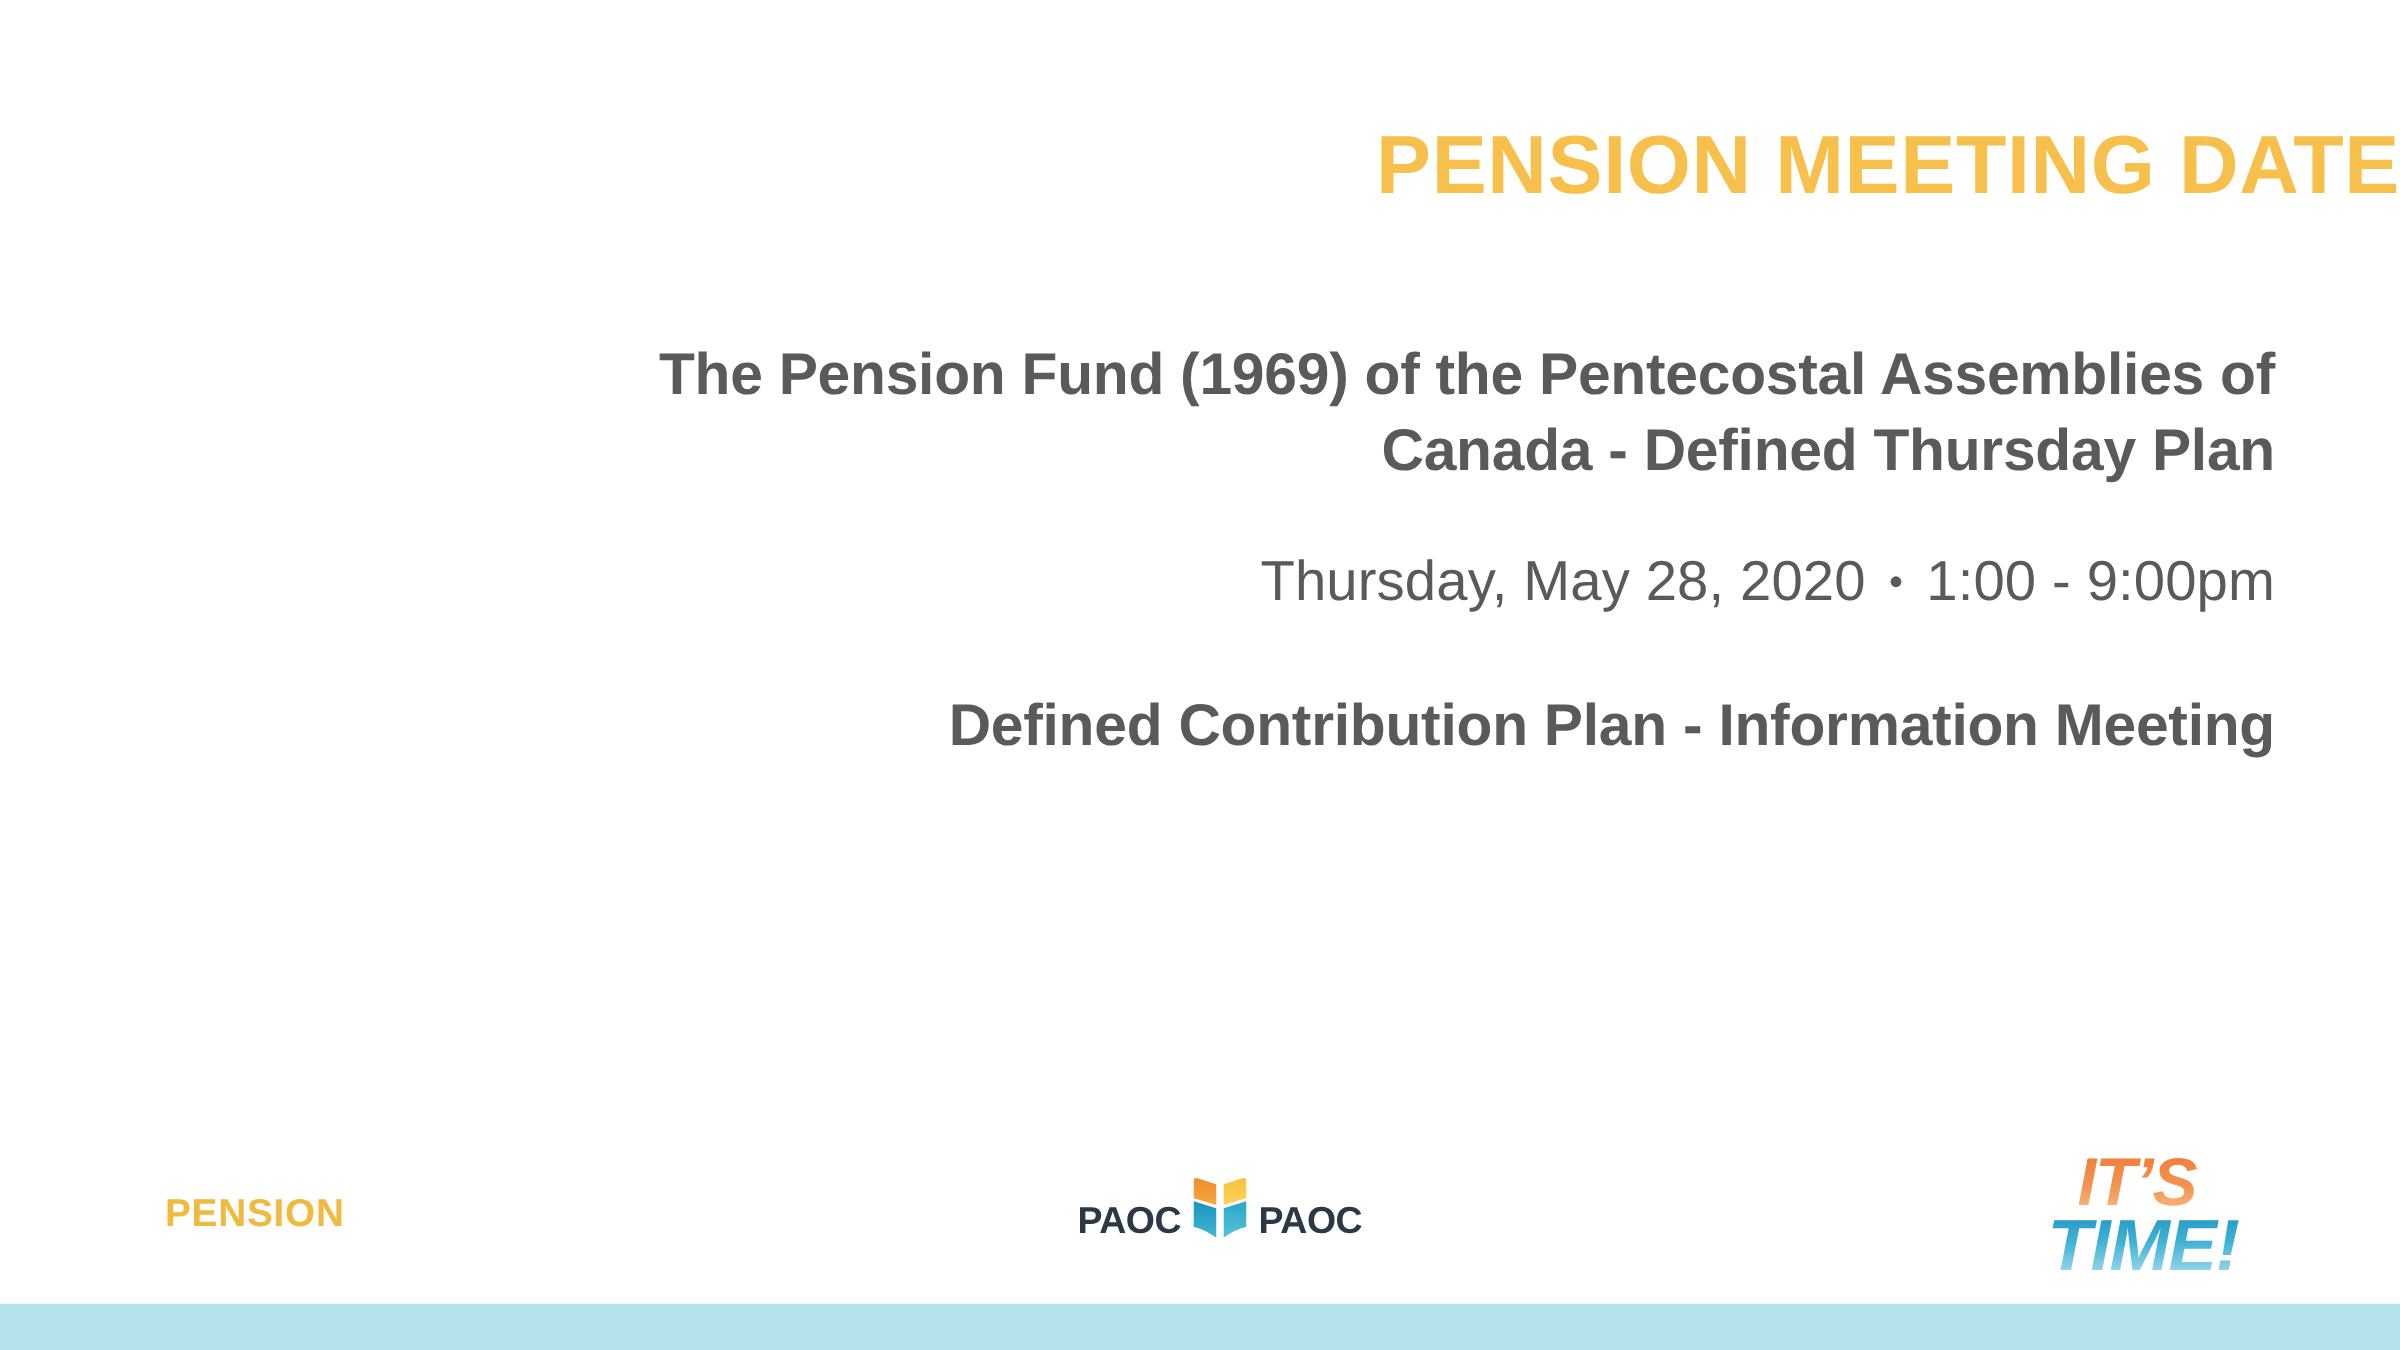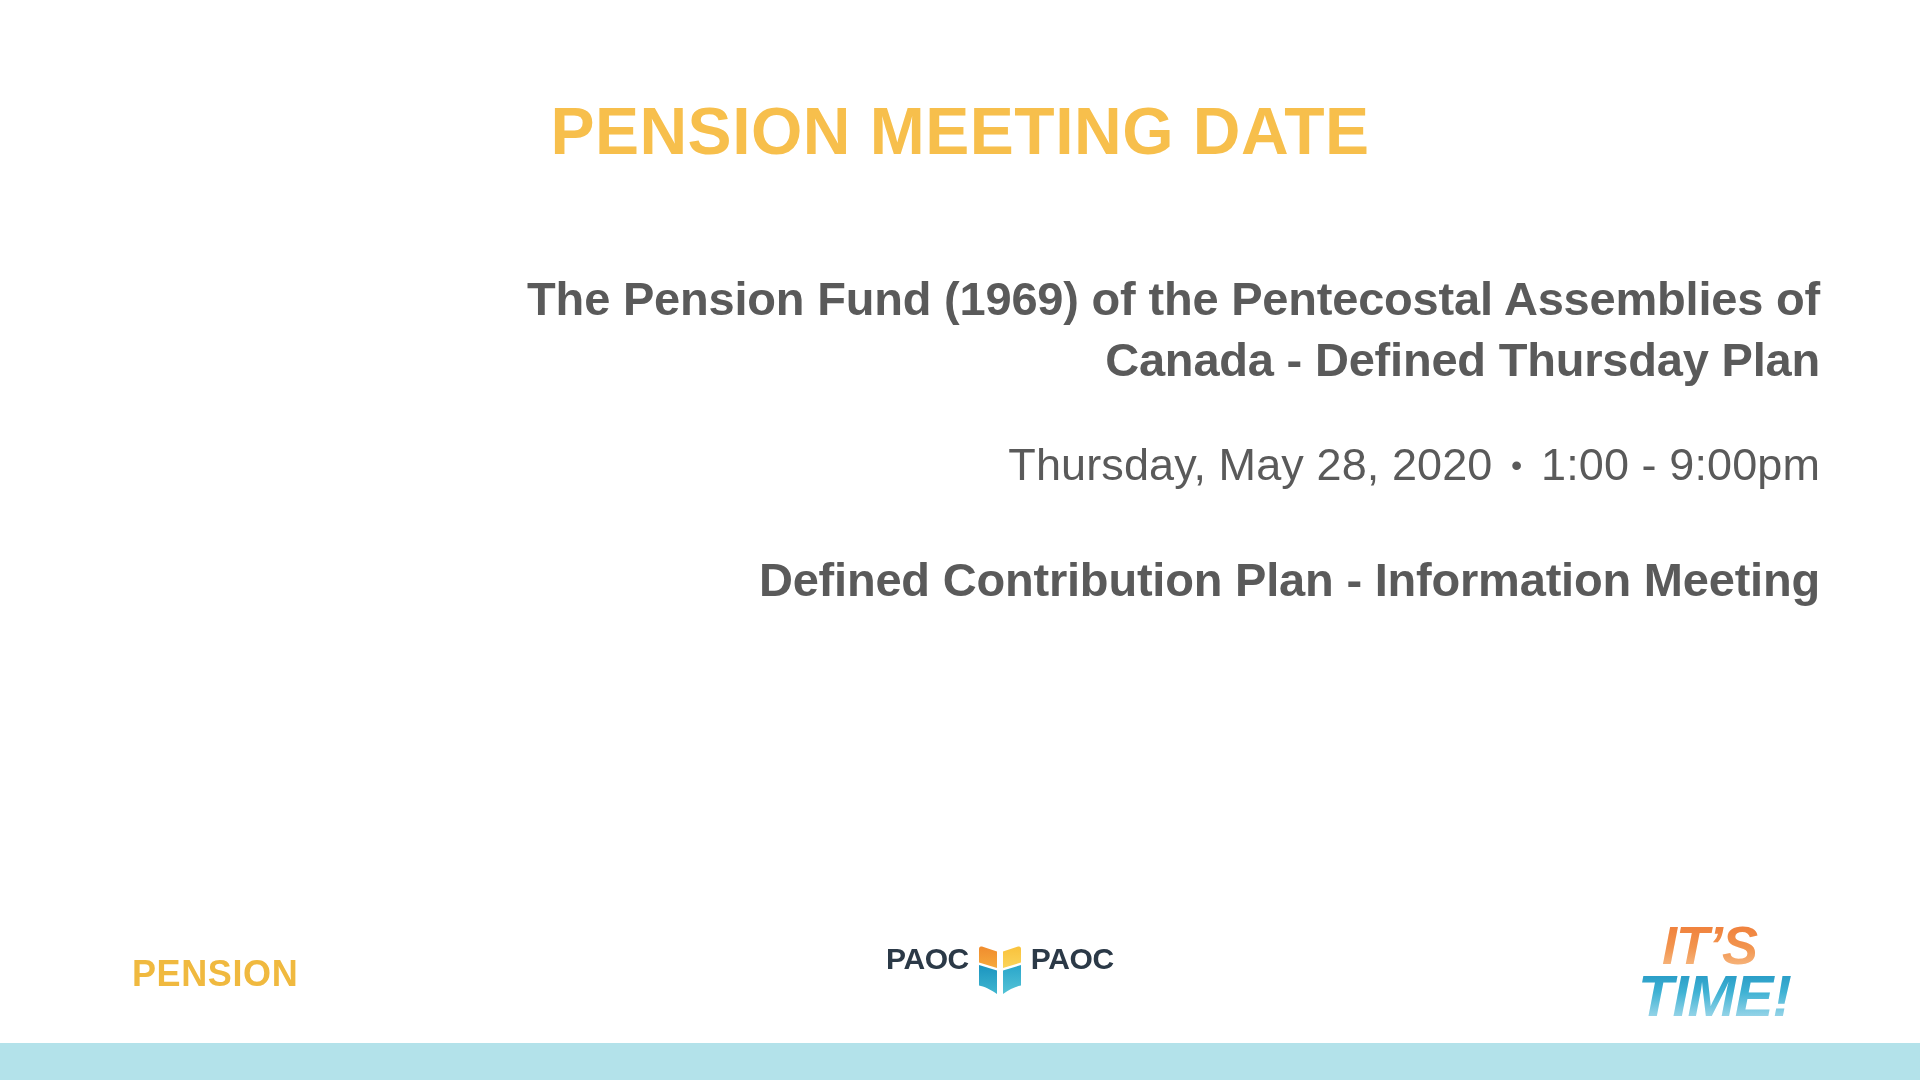--- a/index.html
+++ b/index.html
@@ -22,21 +22,21 @@
     background: #ffffff;
     box-sizing: border-box;
   }
 
   
   .slide-title {
     position: absolute;
     top: 96px;
     left: 0;
     width: 1920px;
-    text-align: center;
+    text-align: right;
     font-size: 66px;
     font-weight: bold;
     letter-spacing: 0.5px;
     color: #f7bf4c;
     line-height: 1.08;
   }
 
   
   .body-area {
     position: absolute;
@@ -82,36 +82,35 @@
     left: 0;
     top: 920px;
     width: 1920px;
     height: 123px;
   }
 
   .pension-mark {
     position: absolute;
     left: 132px;
     top: 33px;
-    font-size: 36px;
+    font-size: 31px;
     font-weight: bold;
     letter-spacing: 0.6px;
     color: #f0b93f;
     text-align: center;
   }
 
   
   .paoc-logo {
     position: absolute;
     left: 862px;
-    top: 24px;
+    top: 12px;
     display: flex;
-    align-items: flex-start;
+    align-items: flex-end;
     height: 60px;
-    margin-left: 24px;
   }
   .paoc-word {
     font-size: 30px;
     font-weight: bold;
     color: #2b3947;
     letter-spacing: -0.4px;
     line-height: 1;
   }
   .paoc-book {
     width: 44px;

